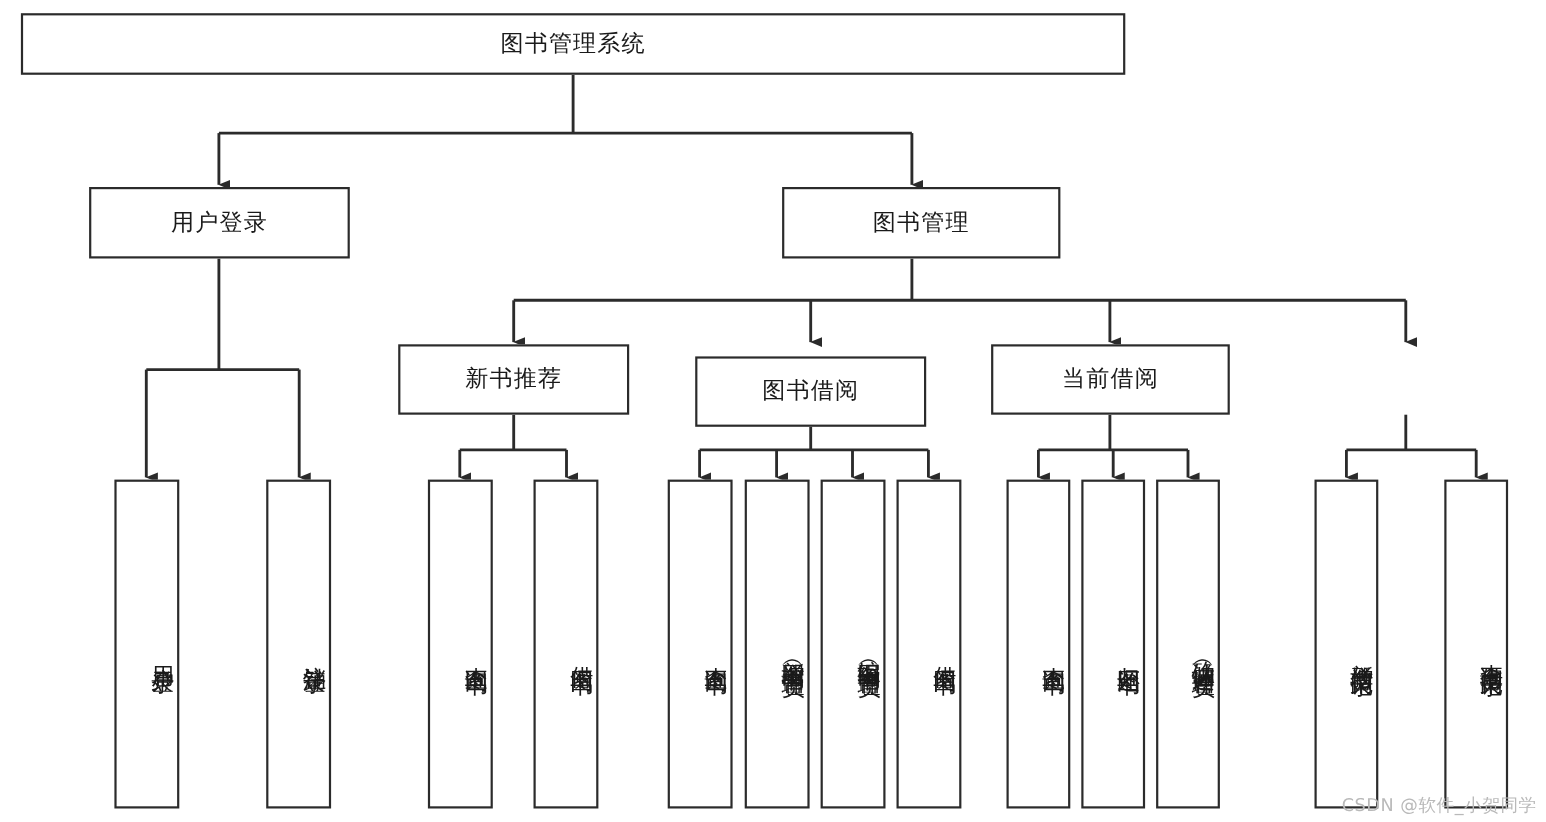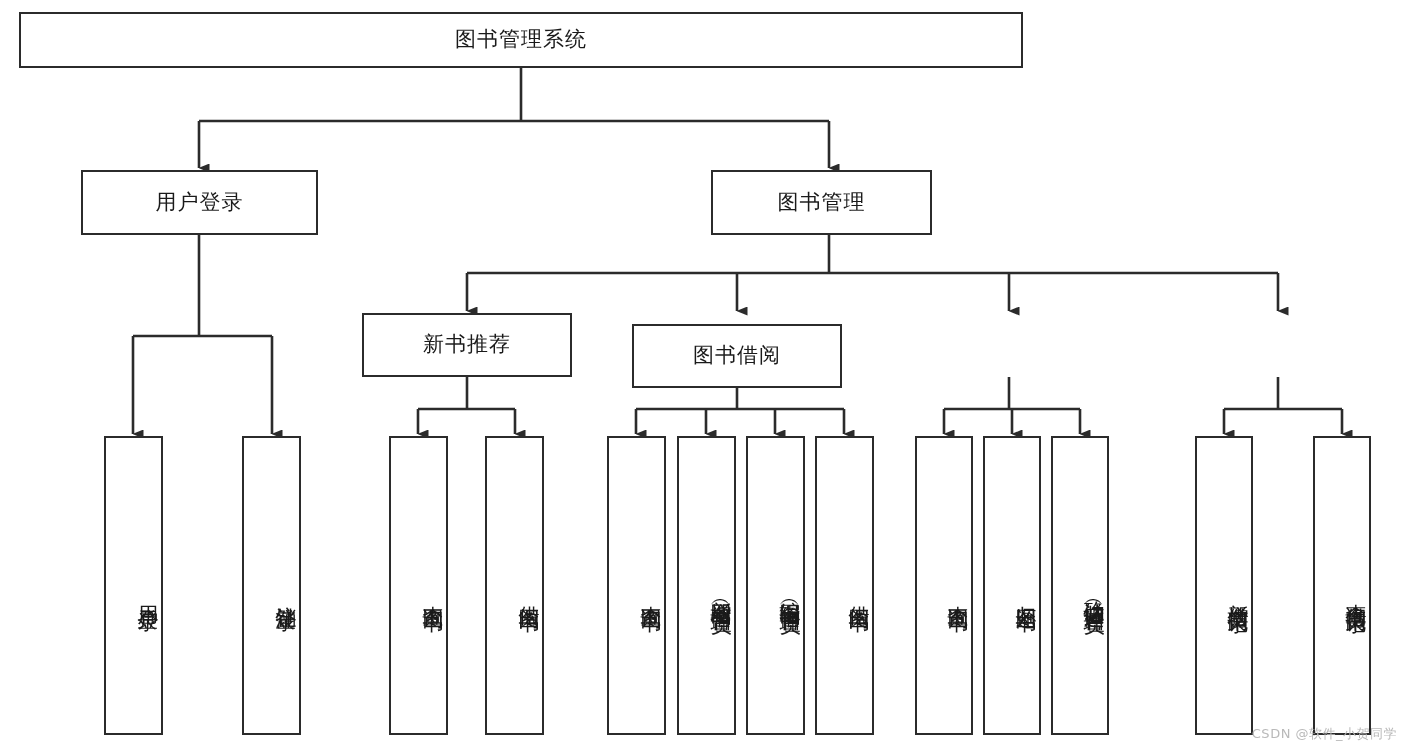--- a/index.html
+++ b/index.html
@@ -8,21 +8,21 @@
   #diagram{position:relative;width:1405px;height:747px;background:#fff;}
   svg.lines{position:absolute;left:0;top:0;width:1405px;height:747px;}
   .node{position:absolute;box-sizing:border-box;background:#ffffff;
         border:2.4px solid #2b2b2b;display:flex;align-items:center;
         justify-content:center;text-align:center;color:#1a1a1a;}
   .node.h{font-size:21px;line-height:1.2;letter-spacing:1px;}
   .node.v{writing-mode:vertical-rl;text-orientation:upright;
           font-size:21px;line-height:1.25;letter-spacing:2px;
           padding-top:14px;align-items:flex-start;justify-content:center;}
   .node.v span{writing-mode:vertical-rl;text-orientation:upright;display:block;}
-  .watermark{position:absolute;right:8px;bottom:4px;font-size:13px;
+  .watermark{position:absolute;right:8px;bottom:4px;font-size:16px;
              color:#b9b9b9;letter-spacing:.5px;white-space:nowrap;}
 </style>
 </head>
 <body>
 
 <div id="diagram">
 
   <svg class="lines" viewBox="0 0 1405 747" xmlns="http://www.w3.org/2000/svg">
     <defs>
       <marker id="arw" markerWidth="9" markerHeight="11" refX="4.5" refY="10.5" orient="auto" markerUnits="userSpaceOnUse">
@@ -73,29 +73,32 @@
     </g>
   </svg>
 
   <div class="node h" style="left:19px;top:12px;width:1004px;height:56px;">
     <span>图书管理系统</span>
   </div>
 
   <div class="node h" style="left:81px;top:170px;width:237px;height:65px;">
     <span>用户登录</span>
   </div>
-  <div class="node h" style="left:711px;top:170px;width:221px;height:65px;">
+  <div class="node h" style="left:711px;top:170px;width:253px;height:65px;">
     <span>图书管理</span>
   </div>
 
   <div class="node h" style="left:362px;top:313px;width:210px;height:64px;">
     <span>新书推荐</span>
   </div>
   <div class="node h" style="left:632px;top:324px;width:210px;height:64px;">
     <span>图书借阅</span>
+  </div>
+  <div class="node h" style="left:901px;top:313px;width:217px;height:64px;">
+    <span>当前借阅</span>
   </div>
 
   <div class="node v" style="left:104px;top:436px;width:59px;height:299px;">
     <span>用户登录</span>
   </div>
   <div class="node v" style="left:242px;top:436px;width:59px;height:299px;">
     <span>注销登录</span>
   </div>
 
   <div class="node v" style="left:389px;top:436px;width:59px;height:299px;">

